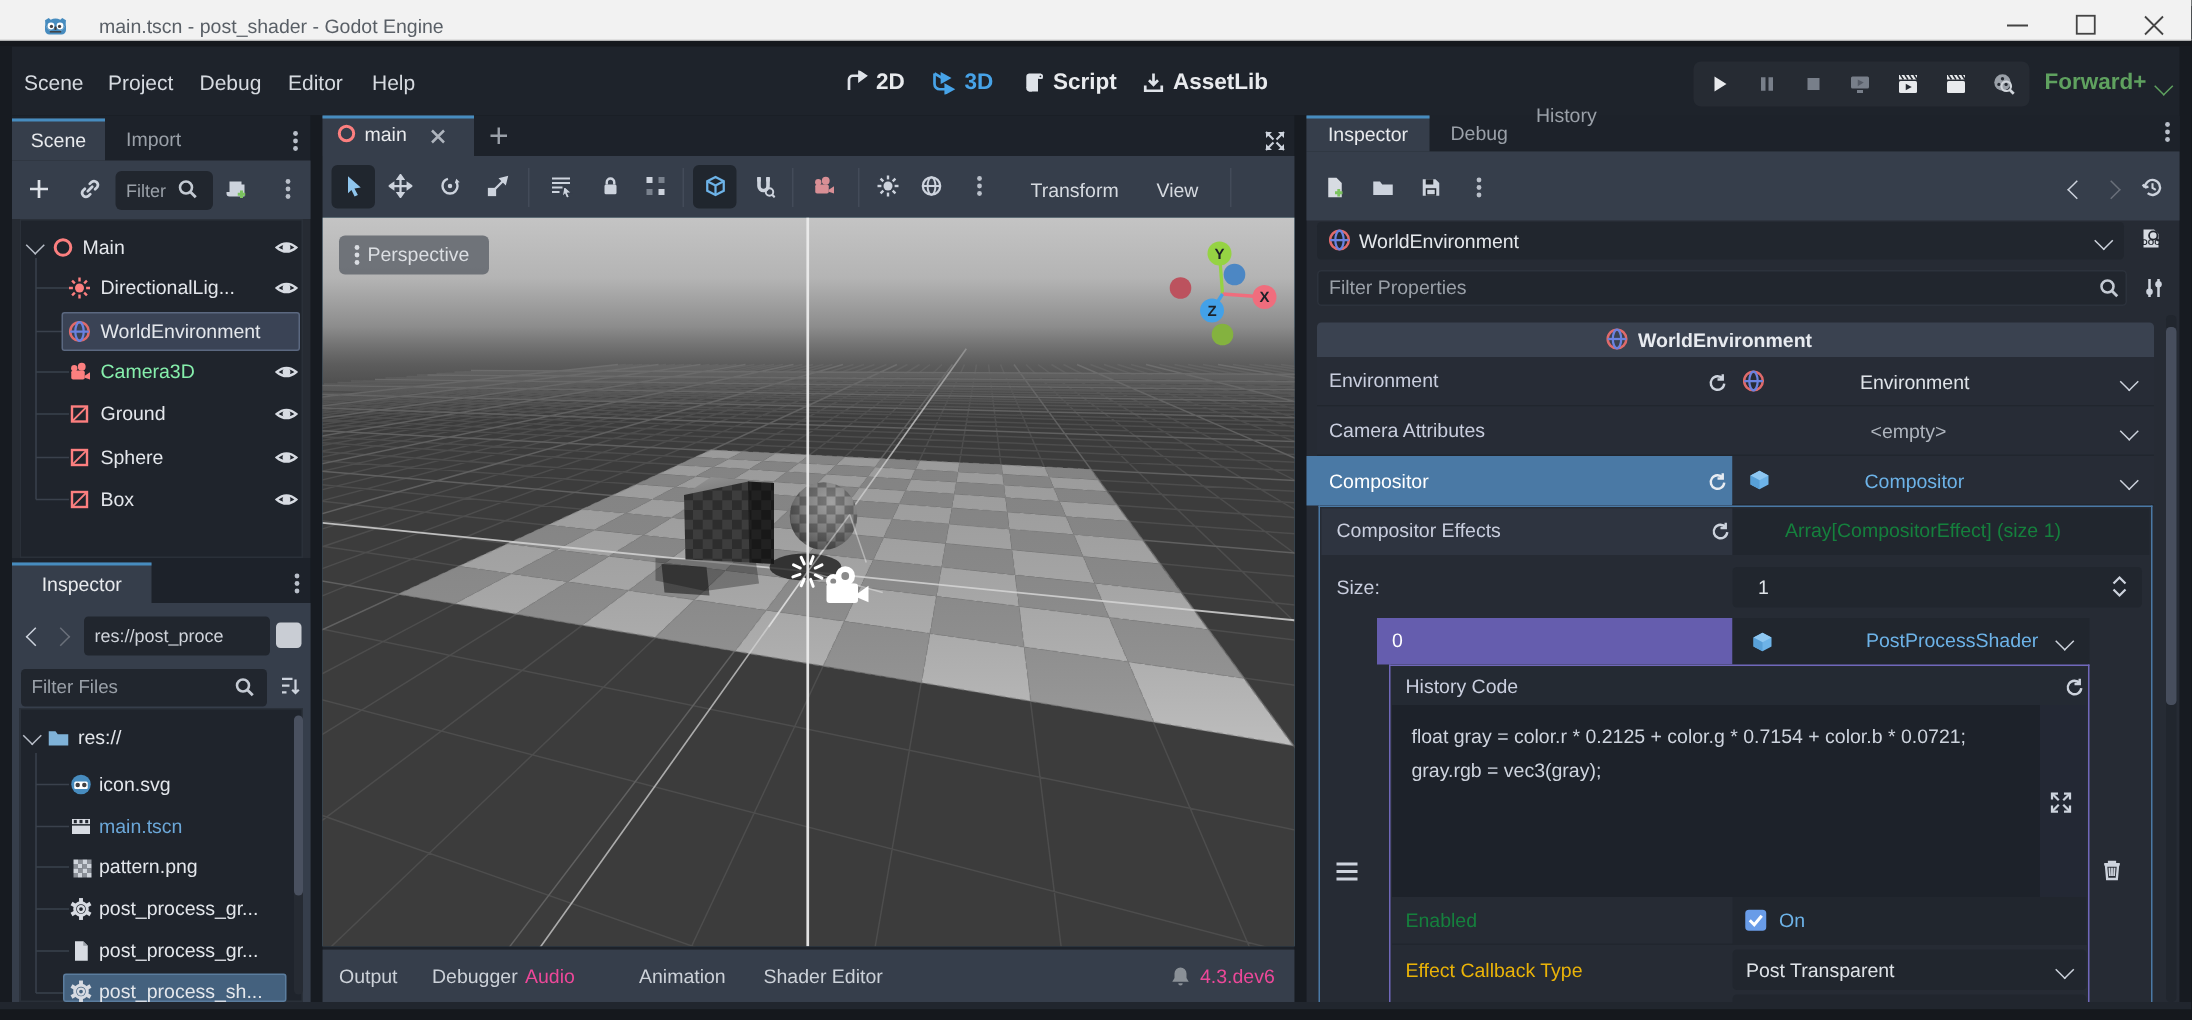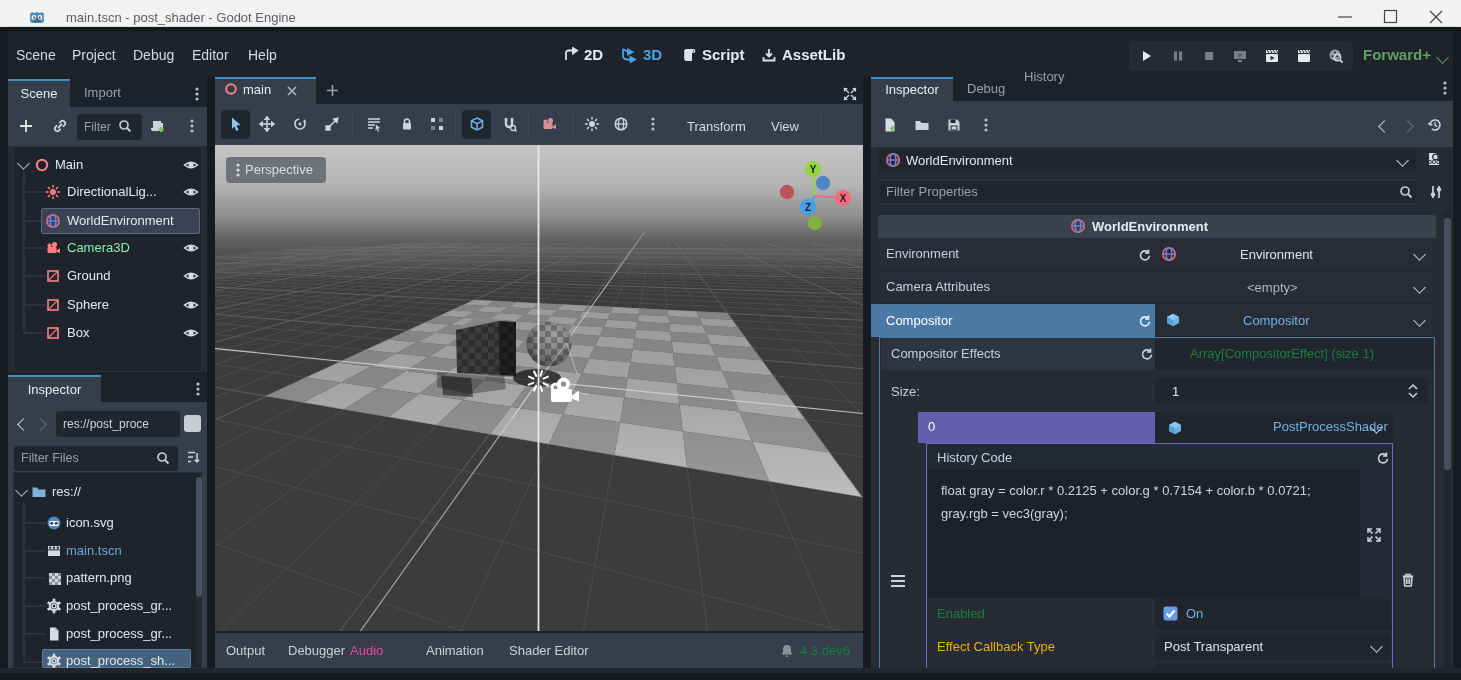--- a/index.html
+++ b/index.html
@@ -747,21 +747,21 @@
 <div class="a" style="left:215px;top:631px;width:648px;height:2px;background:#1d222a"></div>
 <div class="panel" style="left:215px;top:633px;width:648px;height:35px"></div>
 <div class="tx" style="left:226px;top:643px;color:#ccd1d8">Output</div>
 <div class="tx" style="left:288px;top:643px;color:#ccd1d8">Debugger</div>
 <div class="tx" style="left:350px;top:643px;color:#ec4899">Audio</div>
 <div class="tx" style="left:426px;top:643px;color:#ccd1d8">Animation</div>
 <div class="tx" style="left:509px;top:643px;color:#ccd1d8">Shader Editor</div>
 <svg class="a" style="left:779px;top:643px;" width="16" height="16" viewBox="0 0 16 16">
     <path d="M8 2 a4 4 0 0 1 4 4 v3 l1.5 2.5 H2.5 L4 9 V6 a4 4 0 0 1 4 -4 Z M6.5 12.5 a1.5 1.5 0 0 0 3 0" fill="#8a9097"></path>
   </svg>
-<div class="tx" style="left:800px;top:643px;color:#15803d">4.3.dev6</div>
+<div class="tx" style="left:800px;top:643px;color:#ec4899">4.3.dev6</div>
 <div class="a" style="left:871px;top:77px;width:582px;height:591px;background:#262b34"></div>
 <div class="a" style="left:871px;top:77px;width:582px;height:24px;background:#1d222a"></div>
 <div class="tab" style="left:871px;top:77px;width:82px;height:24px;line-height:21px;font-size:13px">Inspector</div>
 <div class="tx dim" style="left:967px;top:81px">Debug</div>
 <div class="tx dim" style="left:1024px;top:69px">History</div>
 <svg class="a" style="left:1437px;top:80px;" width="16" height="16" viewBox="0 0 16 16">
     <circle cx="8" cy="3" r="1.6" fill="#b9bfc9"></circle>
     <circle cx="8" cy="8" r="1.6" fill="#b9bfc9"></circle>
     <circle cx="8" cy="13" r="1.6" fill="#b9bfc9"></circle>
   </svg>
@@ -869,21 +869,21 @@
     <path d="M2 7 L6 3 L10 7 M2 11 L6 15 L10 11" fill="none" stroke="#cdd3dd" stroke-width="1.5"></path>
   </svg>
 <div class="a" style="left:918px;top:412px;width:237px;height:31px;background:#655dae"></div>
 <div class="tx" style="left:928px;top:419px;color:#fff">0</div>
 <div class="a" style="left:1155px;top:412px;width:238px;height:31px;background:#21262e"></div>
 <svg class="a" style="left:1167px;top:420px;" width="16" height="16" viewBox="0 0 16 16">
     <path d="M8 1.8 L14 5 V11 L8 14.2 L2 11 V5 Z" fill="#6db3e8"></path>
     <path d="M8 1.8 L14 5 L8 8.2 L2 5 Z" fill="#8ec7f2"></path>
     <path d="M8 8.2 V14.2 L2 11 V5 Z" fill="#58a0d8"></path>
   </svg>
-<div class="tx" style="left:1273px;top:419px;color:#6db3e8">PostProcessShader</div>
+<div class="tx" style="left:1244px;top:419px;color:#6db3e8">PostProcessShader</div>
 <div class="chev cdown" style="left:1372px;top:423px;border-color:#cdd3dd"></div>
 <div class="a" style="left:926px;top:443px;width:467px;height:225px;border:1.5px solid #7068bb;border-bottom:none;background:#262b34"></div>
 <div class="a" style="left:928px;top:445px;width:463px;height:25px;background:#242a33"></div>
 <div class="tx" style="left:937px;top:450px;color:#c9cede">History Code</div>
 <svg class="a" style="left:1374px;top:450px;" width="15" height="15" viewBox="0 0 15 15">
     <path d="M12.5 5.5 a4.5 4.5 0 1 0 1 3.2 M12.5 2.5 v3.5 h-3.5" fill="none" stroke="#cdd3dd" stroke-width="1.6"></path>
   </svg>
 <div class="a" style="left:928px;top:470px;width:432px;height:128px;background:#1d222a"></div>
 <div class="a" style="left:1360px;top:470px;width:31px;height:128px;background:#232834"></div>
 <div class="tx" style="left:941px;top:483px;color:#ced4de">float gray = color.r * 0.2125 + color.g * 0.7154 + color.b * 0.0721;</div>

